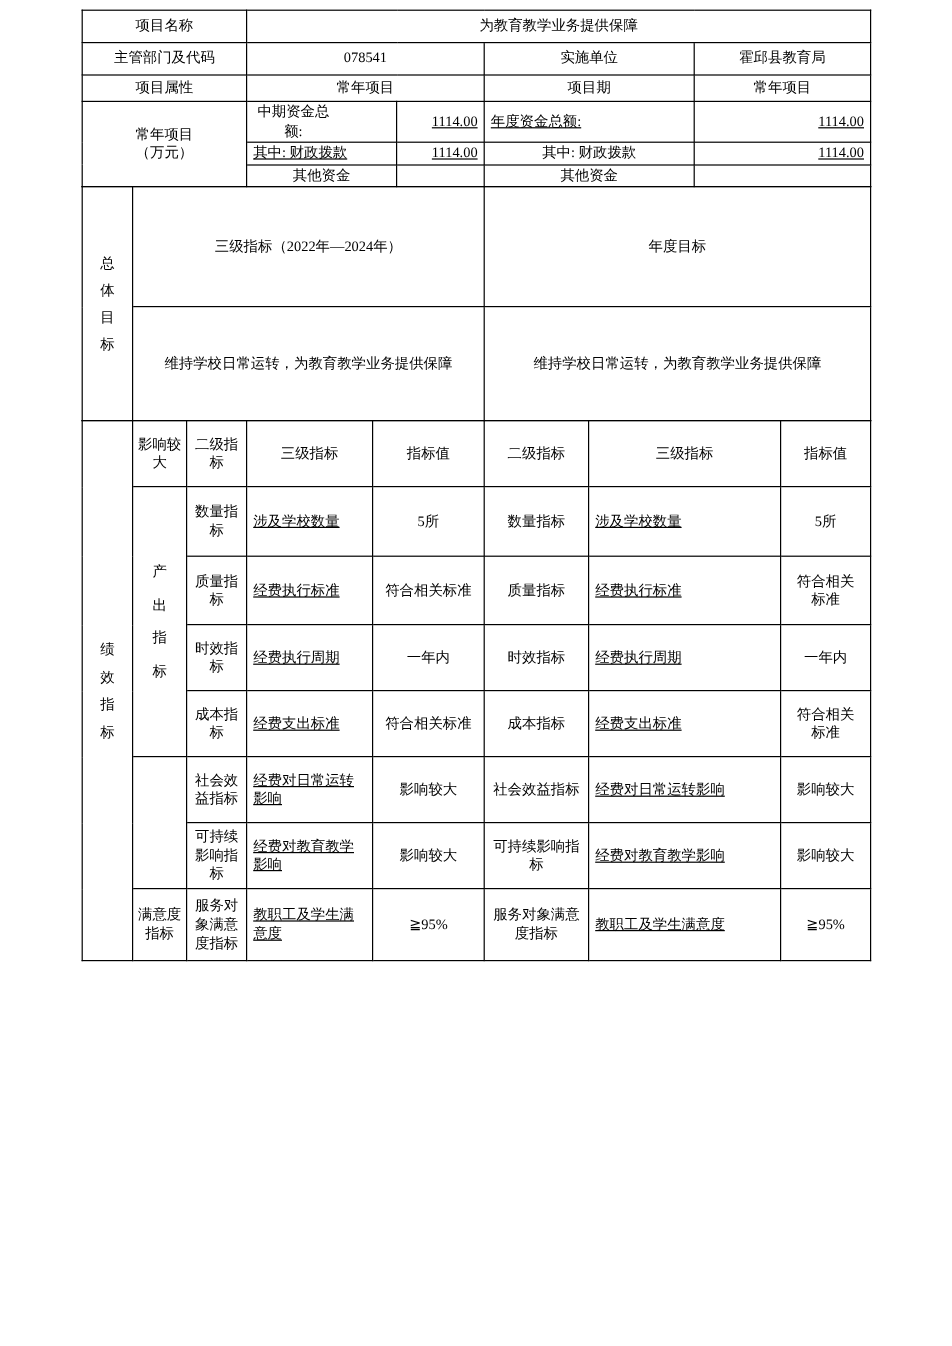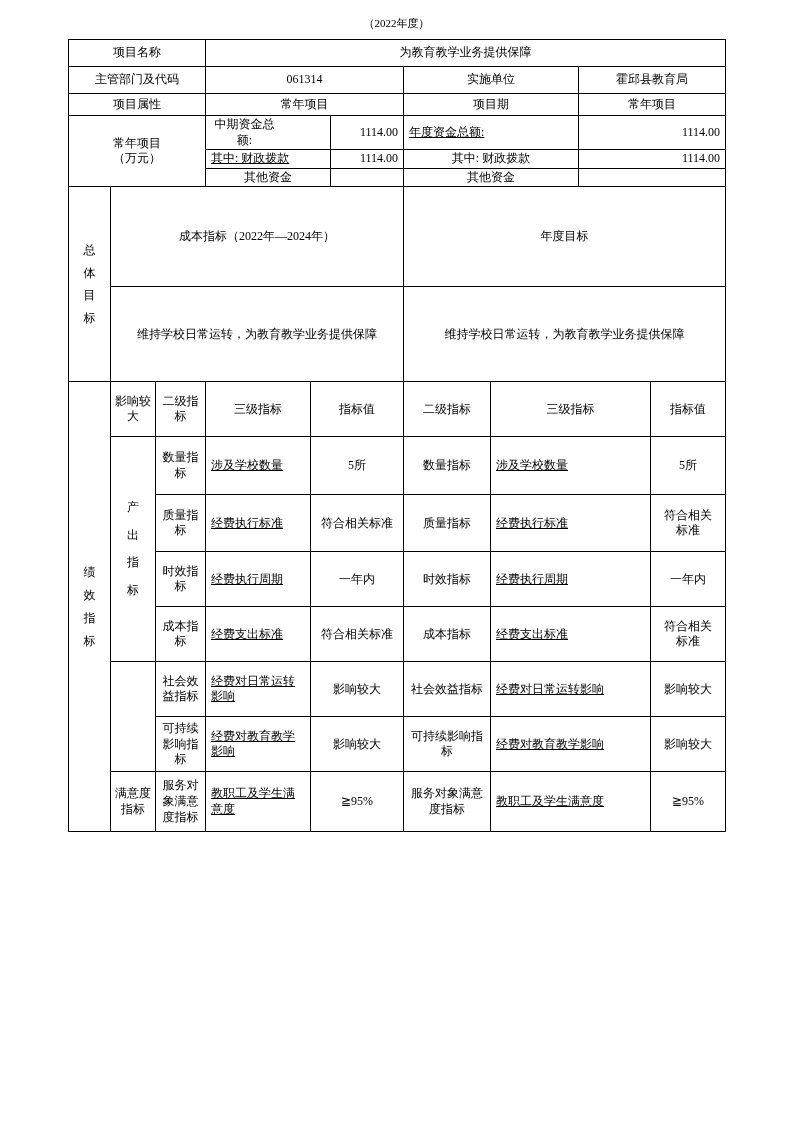--- a/index.html
+++ b/index.html
@@ -37,56 +37,55 @@
   td {
     border:1px solid #000;
     font-size:12px;
     text-align:center;
     vertical-align:middle;
     padding:1px 2px;
     word-break:break-all;
     line-height:1.3;
   }
   .left  { text-align:left;  padding-left:5px;text-decoration:underline; }
-  .right { text-align:right; padding-right:5px; }
+  .right { text-align:right; padding-right:5px;text-decoration:underline; }
   .l3    { text-align:left;  padding:1px 5px;text-decoration:underline; }
   .rval  { padding:1px 8px; }
   .fundlbl { text-align:center; padding-left:5px; padding-right:52px; }
   .vtext { display:inline-block; width:1.15em; line-height:1.9; word-break:break-all; }
   .vtext-spread { line-height:2.3; }
   .wrapnarrow { display:inline-block; width:4.3em; word-break:break-all; }
   .h27{height:27px}.h22{height:22px}.h32{height:32px}.h17{height:17px}.h16{height:16px}
   .h100{height:100px}.h95{height:95px}
   .h55{height:55px}.h58{height:58px}.h57{height:57px}.h60{height:60px}
 </style>
 </head>
 <body>
 
 <div class="page">
 
-  <div class="subtitle">（2022年度）</div>
 
   <div class="tables">
 
     <table>
       <colgroup>
         <col style="width:137px">
           <col style="width:125px">
           <col style="width:73px">
           <col style="width:175px">
           <col style="width:147px">
       </colgroup>
       <tbody>
         <tr class="h27">
           <td>项目名称</td>
           <td colspan="4">为教育教学业务提供保障</td>
         </tr>
         <tr class="h27">
           <td>主管部门及代码</td>
-          <td colspan="2">061314</td>
+          <td colspan="2">078541</td>
           <td>实施单位</td>
           <td>霍邱县教育局</td>
         </tr>
         <tr class="h22">
           <td>项目属性</td>
           <td colspan="2">常年项目</td>
           <td>项目期</td>
           <td>常年项目</td>
         </tr>
         <tr class="h32">
@@ -113,21 +112,21 @@
 
     <table>
       <colgroup>
         <col style="width:42px">
           <col style="width:293px">
           <col style="width:322px">
       </colgroup>
       <tbody>
         <tr class="h100">
           <td rowspan="2"><span class="vtext">总体目标</span></td>
-          <td>成本指标（2022年—2024年）</td>
+          <td>三级指标（2022年—2024年）</td>
           <td>年度目标</td>
         </tr>
         <tr class="h95">
           <td>维持学校日常运转，为教育教学业务提供保障</td>
           <td>维持学校日常运转，为教育教学业务提供保障</td>
         </tr>
       </tbody>
     </table>
 
     <table>

